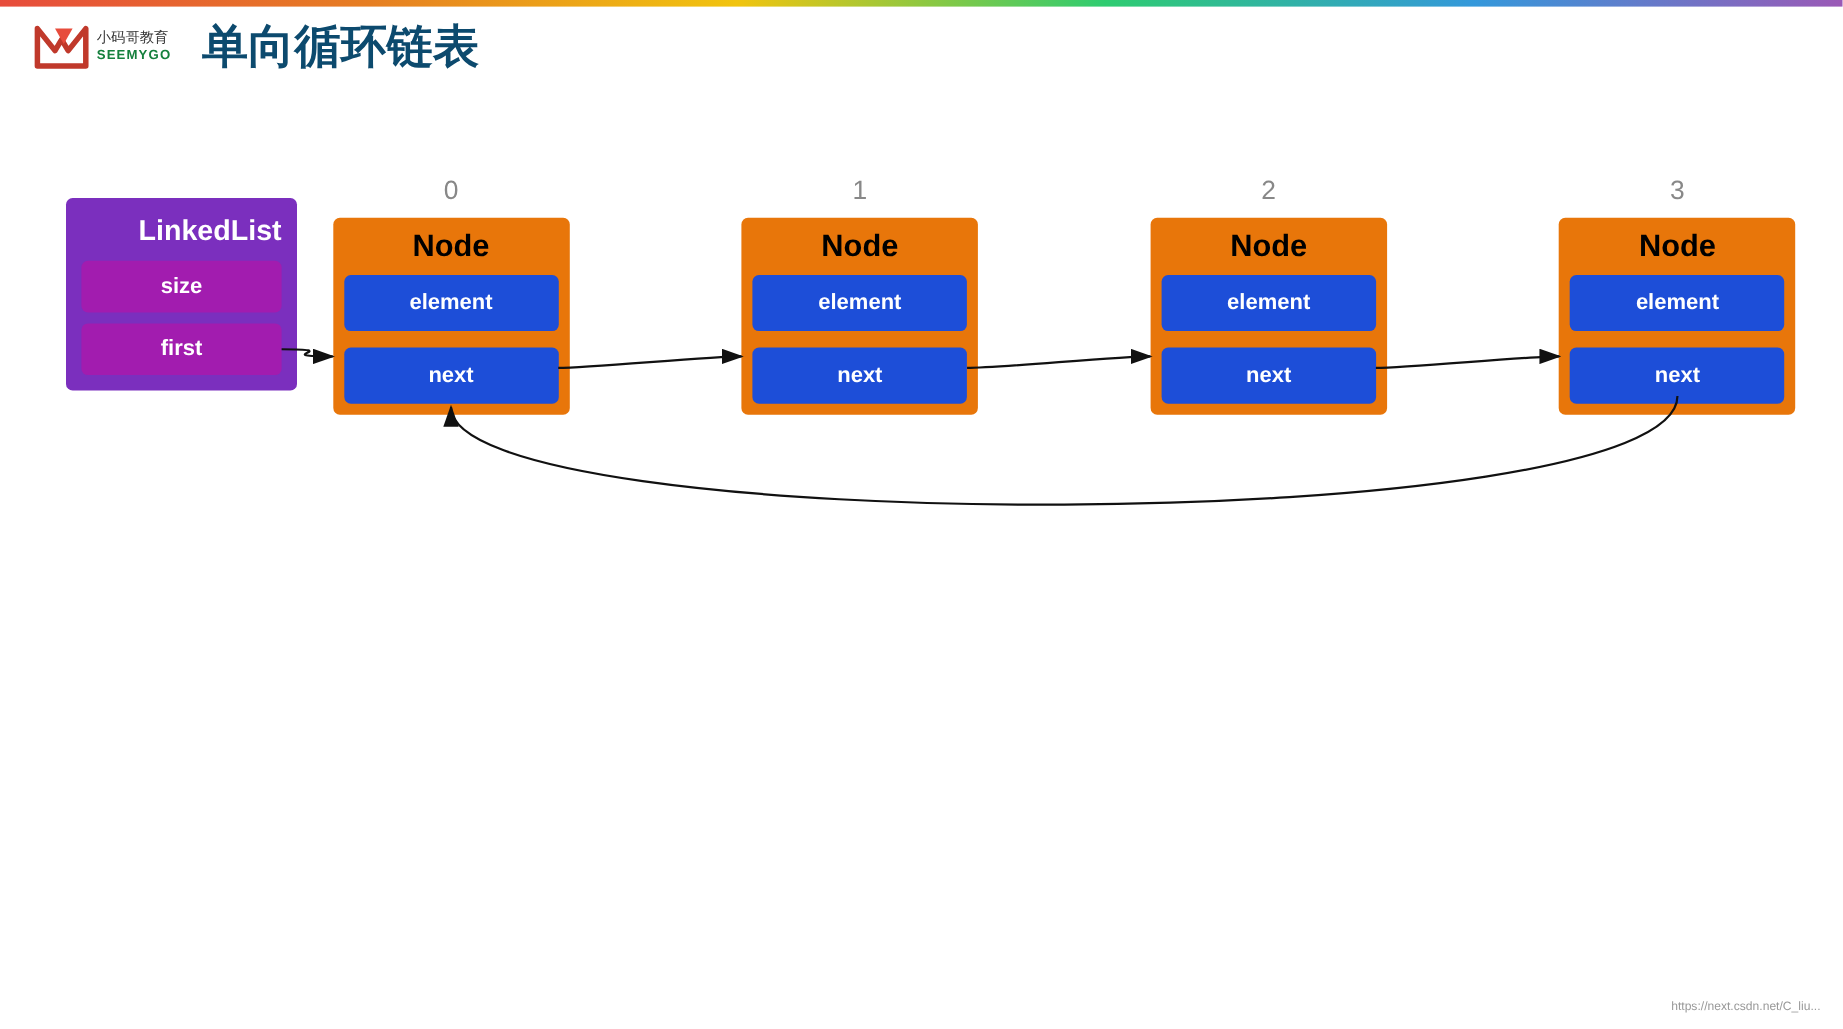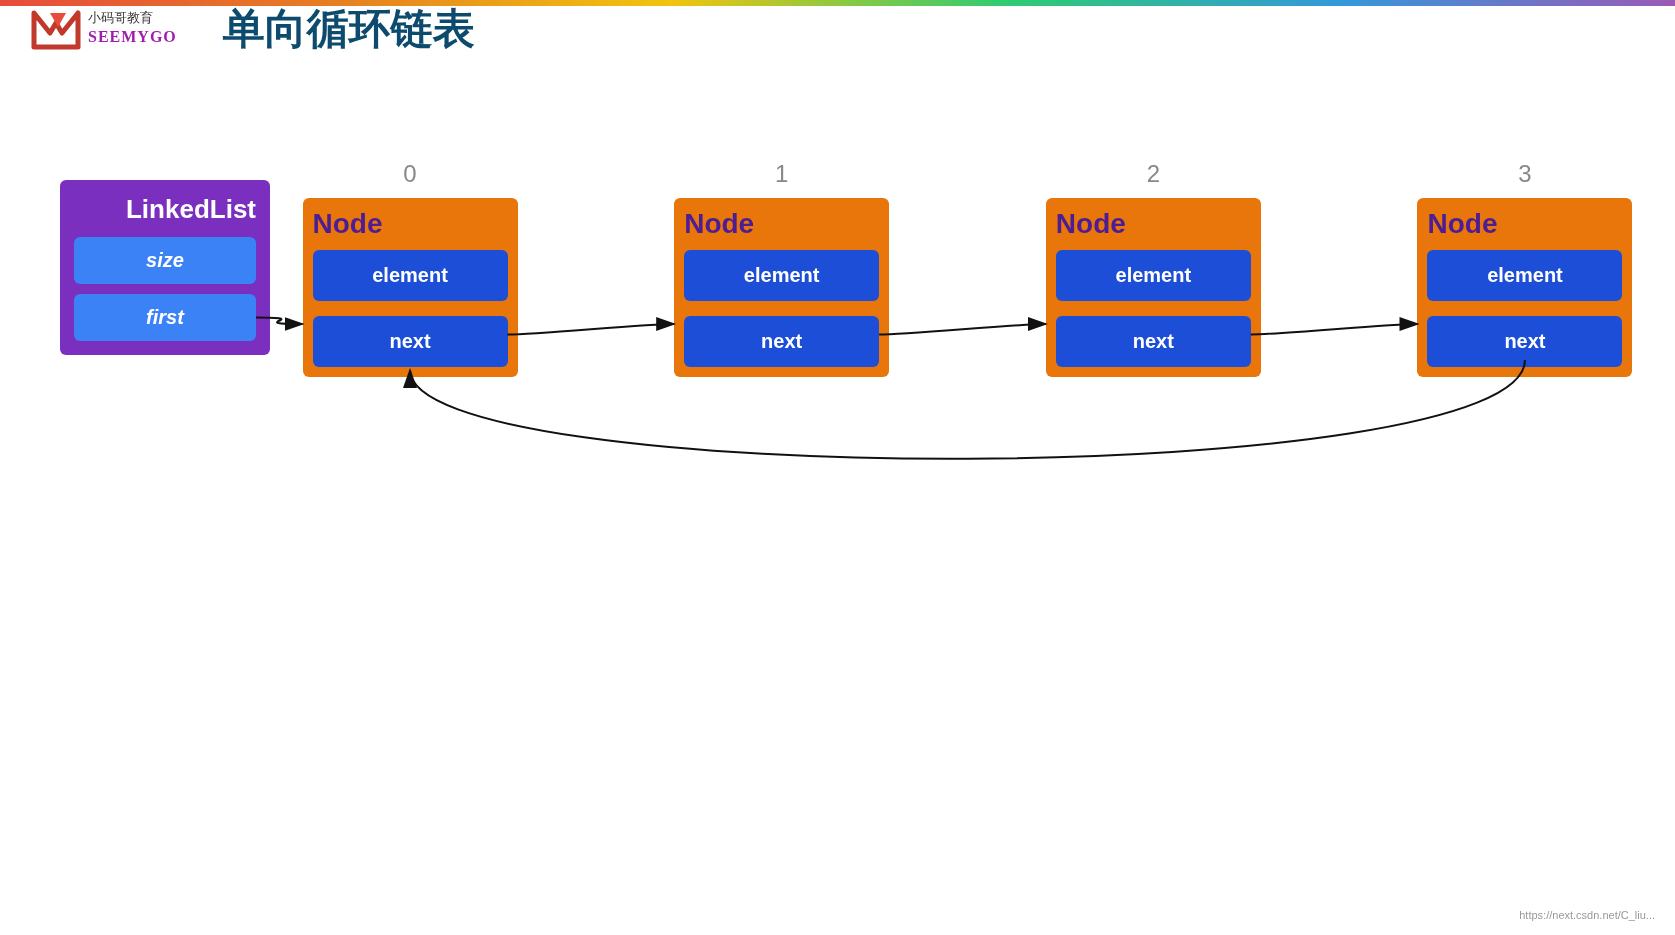--- a/index.html
+++ b/index.html
@@ -17,26 +17,25 @@
     .rainbow-bar {
       position: absolute;
       top: 0; left: 0; right: 0;
       height: 6px;
       background: linear-gradient(to right, #e74c3c, #e67e22, #f1c40f, #2ecc71, #3498db, #9b59b6);
     }
 
     
     .header {
       position: absolute;
-      top: 1px;
+      top: 14px;
       left: 30px;
       display: flex;
       align-items: center;
-      gap: 36px;
-      font-family: Liberation Serif, serif;
+      gap: 18px;
     }
 
     .logo {
       display: flex;
       align-items: center;
       gap: 6px;
     }
 
     .logo-icon {
       width: 52px;
@@ -44,24 +43,24 @@
     }
 
     .logo-text {
       font-size: 13px;
       color: #333;
       line-height: 1.3;
       font-weight: 500;
     }
 
     .logo-text .brand {
-      font-size: 16px;
+      font-size: 12px;
       font-weight: 700;
       letter-spacing: 1px;
-      color: #a21caf;
+      color: #15803d;
       text-align: right;
     }
 
     .page-title {
       font-size: 42px;
       font-weight: 900;
       color: #0c4a6e;
       margin-left: 10px;
     }
 
@@ -88,29 +87,28 @@
     .linkedlist-title {
       color: #ffffff;
       font-size: 26px;
       font-weight: 700;
       margin-bottom: 12px;
       text-align: right;
       padding-left: 4px;
     }
 
     .ll-field {
-      background: #3b82f6;
+      background: #a21caf;
       border-radius: 6px;
       color: #ffffff;
       font-size: 20px;
       font-weight: 600;
       text-align: center;
       padding: 12px 0;
       margin-bottom: 10px;
-      font-style: italic;
     }
 
     .ll-field:last-child {
       margin-bottom: 0;
     }
 
     
     .nodes-area {
       position: absolute;
       top: 0;
@@ -137,24 +135,24 @@
     }
 
     .node-box {
       background: #e8760a;
       border-radius: 6px;
       padding: 10px;
       width: 215px;
     }
 
     .node-title {
-      color: #4c1d95;
+      color: #000000;
       font-size: 28px;
       font-weight: 700;
-      text-align: left;
+      text-align: center;
       margin-bottom: 10px;
     }
 
     .node-field {
       background: #1d4ed8;
       border-radius: 6px;
       color: #ffffff;
       font-size: 20px;
       font-weight: 600;
       text-align: center;

